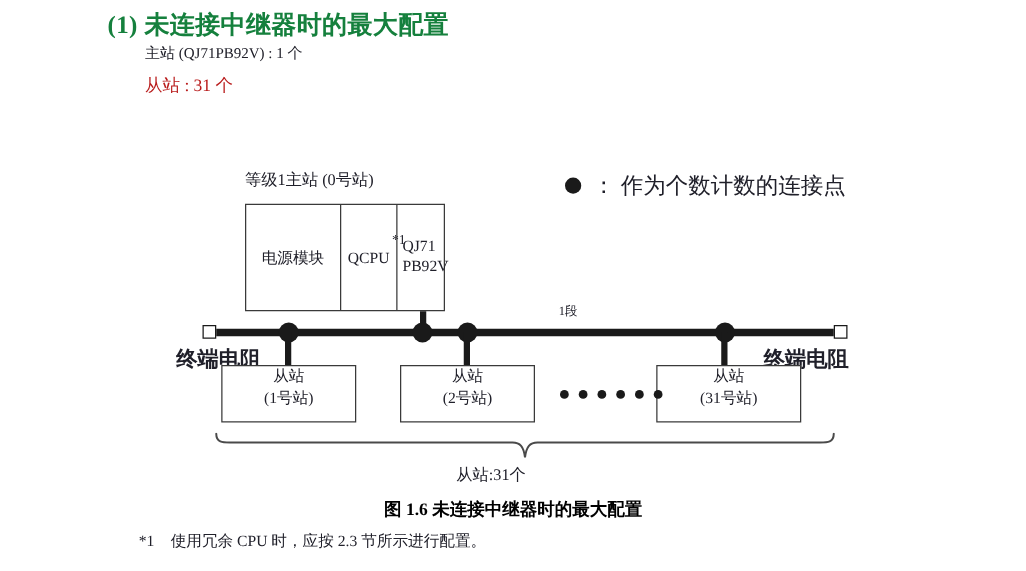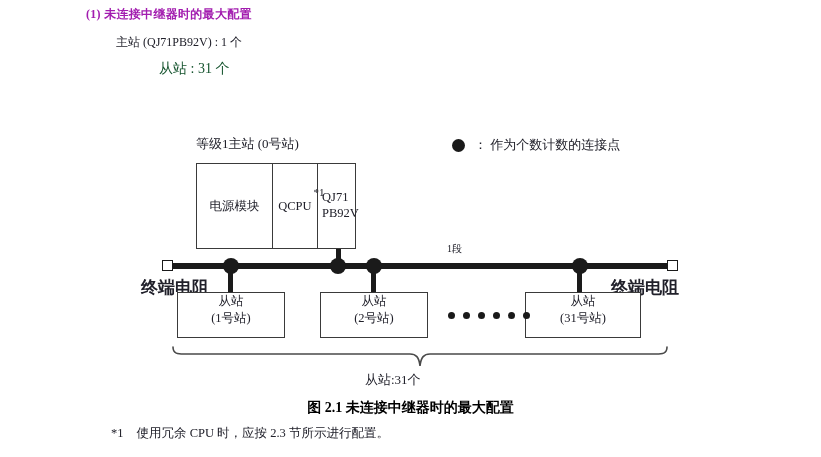--- a/index.html
+++ b/index.html
@@ -16,47 +16,46 @@
     font-family: "Liberation Serif", "DejaVu Serif", serif;
     color: #1a1a1a;
   }
 
   .abs { position: absolute; }
 
   
   #heading {
     left: 86px;
     top: 6px;
-    font-size: 12px;
+    font-size: 20px;
     font-weight: bold;
     letter-spacing: 0.3px;
     white-space: nowrap;
-    color: #a21caf;
+    color: #15803d;
   }
   #spec-master {
     left: 116px;
     top: 34px;
     font-size: 12px;
     white-space: nowrap;
     color: #20202a;
   }
   #spec-slave {
     left: 116px;
     top: 60px;
     font-size: 14px;
     white-space: nowrap;
-    color: #14532d;
-    margin-left: 43px;
+    color: #b91c1c;
   }
 
   
   #legend {
     left: 452px;
     top: 136px;
-    font-size: 13px;
+    font-size: 18px;
     white-space: nowrap;
     color: #20202a;
     display: flex;
     align-items: center;
     font-family: Liberation Serif, serif;
   }
   #legend .legend-dot {
     width: 13px;
     height: 13px;
     border-radius: 50%;
@@ -289,16 +288,16 @@
     <i></i>
   </div>
 
 <div class="abs" id="brace">
   <svg width="500" height="26" viewBox="0 0 500 26" fill="none" xmlns="http://www.w3.org/2000/svg">
     <path d="M3 1 C3 8, 8 8, 14 8 L240 8 C246 8, 249 11, 250 20 C251 11, 254 8, 260 8 L486 8 C492 8, 497 8, 497 1" stroke="#4a4a4a" stroke-width="1.6" fill="none" stroke-linecap="round"></path>
   </svg>
 </div>
 <div class="abs" id="brace-label">从站:31个</div>
 
-<div class="abs" id="caption">图 2.1  未连接中继器时的最大配置</div>
+<div class="abs" id="caption">图 1.6  未连接中继器时的最大配置</div>
 <div class="abs" id="footnote">
   <span class="fn-mark">*1</span><span>使用冗余 CPU 时，应按 2.3 节所示进行配置。</span>
 </div>
 
 </body></html>

